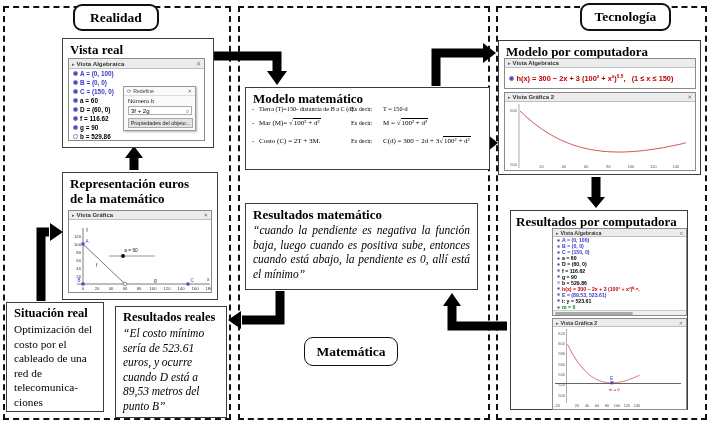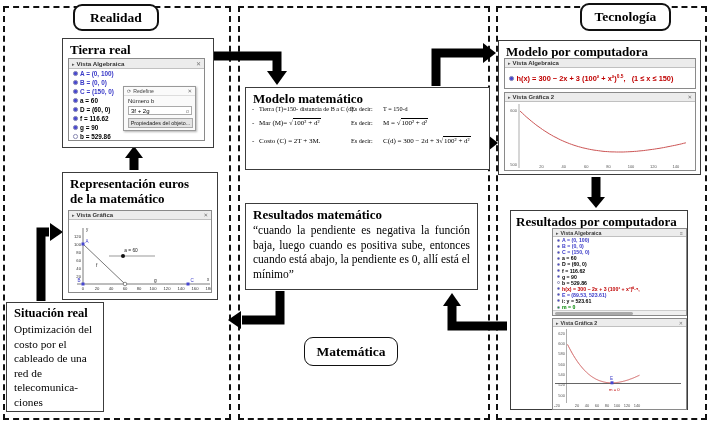--- a/index.html
+++ b/index.html
@@ -2,21 +2,21 @@
 <html><head>
 <meta charset="utf-8">
 <style>
   *{box-sizing:border-box;margin:0;padding:0}
   body{background:#fff}
   #stage{position:relative;width:710px;height:426px;background:#fff;font-family:"Liberation Serif",serif;overflow:hidden}
   .region{position:absolute;border:2px dashed #111;background:transparent}
   .pill{position:absolute;background:#fff;border:2px solid #111;border-radius:9px;font-weight:bold;font-size:13.5px;display:flex;align-items:center;justify-content:center;z-index:6}
   .box{position:absolute;background:#fff;border:1.5px solid #3c3c3c;z-index:4}
   .btitle{font-weight:bold;font-size:13px;padding:3px 0 0 7px;line-height:15px}
-  .quote{font-size:11.5px;line-height:14.6px;padding:1px 7px 0 7px;text-align:justify}
+  .quote{font-style:italic;font-size:11.5px;line-height:14.6px;padding:1px 7px 0 7px;text-align:justify}
   .ggpanel{position:absolute;background:#fff;border:1px solid #8a8a8a;font-family:"Liberation Sans",sans-serif;z-index:5}
   .gghead{background:#ececec;border-bottom:1px solid #c0c0c0;display:flex;align-items:center;color:#333;padding:0 3px;gap:2px}
   .gghead .tri{font-size:5px;color:#555}
   .gghead .ttl{font-weight:bold}
   .gghead .x{margin-left:auto;color:#777}
   .arow{display:flex;align-items:center;gap:2.5px;padding-left:4px}
   .dot{border-radius:50%;border:0.5px solid #8b8bb4;flex:0 0 auto}
   .radbar{border-top:0.9px solid #000;padding:0 1px}
   svg text{font-family:"Liberation Sans",sans-serif}
   .mm-row{position:absolute;width:100%;font-size:7px}
@@ -61,21 +61,21 @@
       <span>Realidad</span>
     </div>
   <div class="pill" style="left:580px;top:3px;width:91px;height:28px">
       <span>Tecnología</span>
     </div>
   <div class="pill" style="left:304px;top:337px;width:94px;height:29px;border-width:1.5px">
       <span>Matemática</span>
     </div>
 
   <div class="box" style="left:62px;top:38px;width:152px;height:110px">
-    <div class="btitle">Tierra real</div>
+    <div class="btitle">Vista real</div>
   </div>
   <div class="ggpanel" style="left:68px;top:58px;width:137px;height:83px">
     <div class="gghead" style="height:10px;font-size:6.2px">
       <span class="tri">▸</span>
       <span class="ttl">Vista Algebraica</span>
       <span class="x" style="font-size:6px">✕</span>
     </div>
     <div>
       <div class="arow" style="height:9px">
           <span class="dot" style="width: 4.5px; height: 4.5px; background: rgb(70, 70, 210);"></span>
@@ -174,20 +174,24 @@
       <text x="121.5" y="61.5" font-size="4.5" fill="#3a3ac8">C</text>
       <circle cx="56" cy="64" r="1.8" fill="#fff" stroke="#444" stroke-width="0.6"></circle>
     </svg>
   </div>
 
   <div class="box" style="left:6px;top:302px;width:98px;height:110px">
     <div class="btitle" style="font-size:12.5px">Situación real</div>
     <div style="font-size:11.3px;line-height:14.6px;padding:1px 6px 0 7px">Optimización del costo por el cableado de una red de telecomunica- ciones</div>
   </div>
 
+  <div class="box" style="left:115px;top:306px;width:112px;height:112px">
+    <div class="btitle" style="font-size:12.5px">Resultados reales</div>
+    <div class="quote" style="text-align:left">“El costo mínimo sería de 523.61 euros, y ocurre cuando D está a 89,53 metros del punto B”</div>
+  </div>
 
   <div class="box" style="left:245px;top:87px;width:245px;height:83px">
     <div class="btitle">Modelo matemático</div>
     <div class="mm-row" style="top:17px;font-size:6.2px">
       <span class="bullet">-</span>
       <span class="lft">Tierra (T)=150- distancia de B a C (d).</span>
       <span class="es">Es decir:</span>
       <span class="rgt">T = 150-d</span>
     </div>
     <div class="mm-row" style="top:31px">

